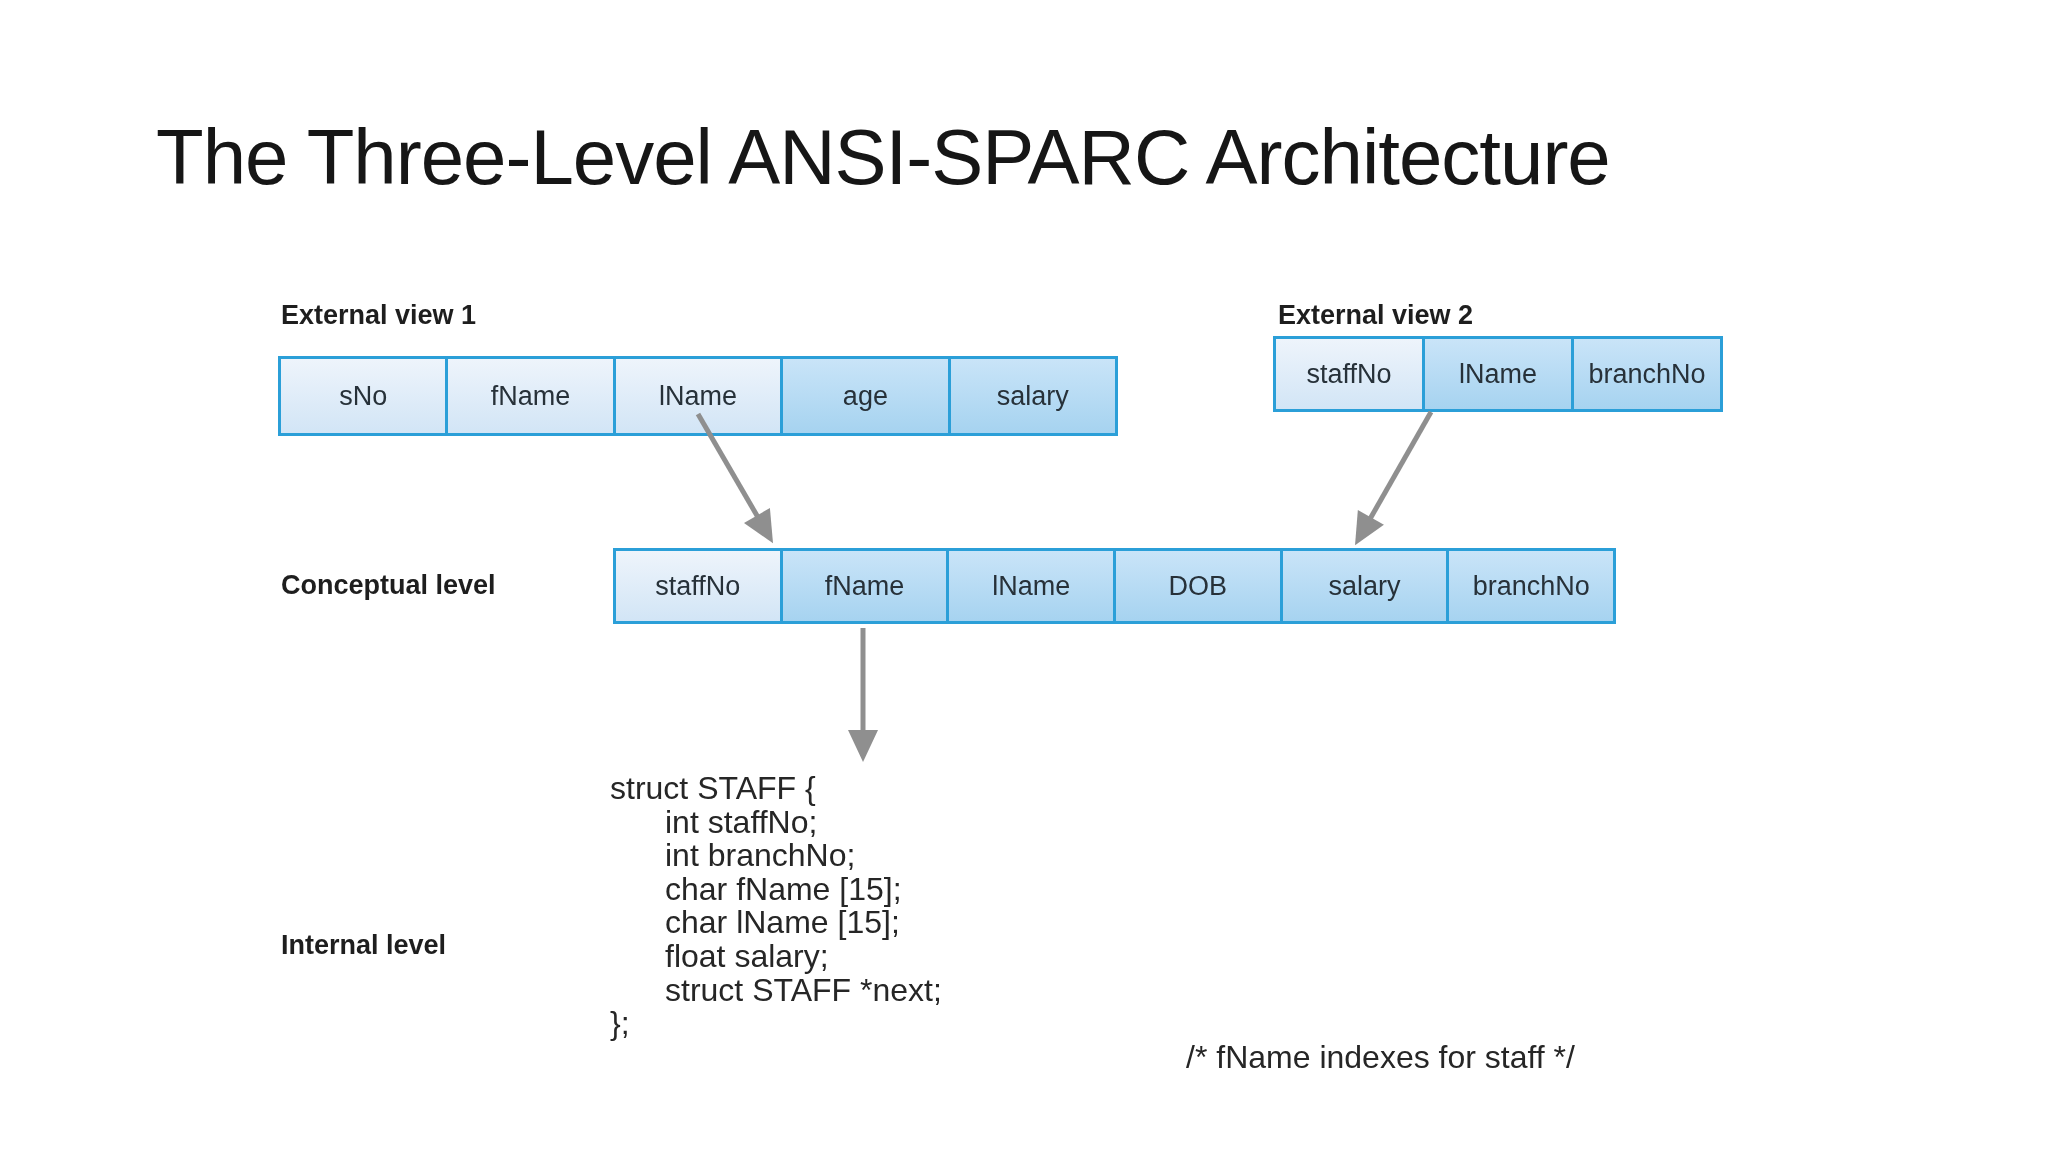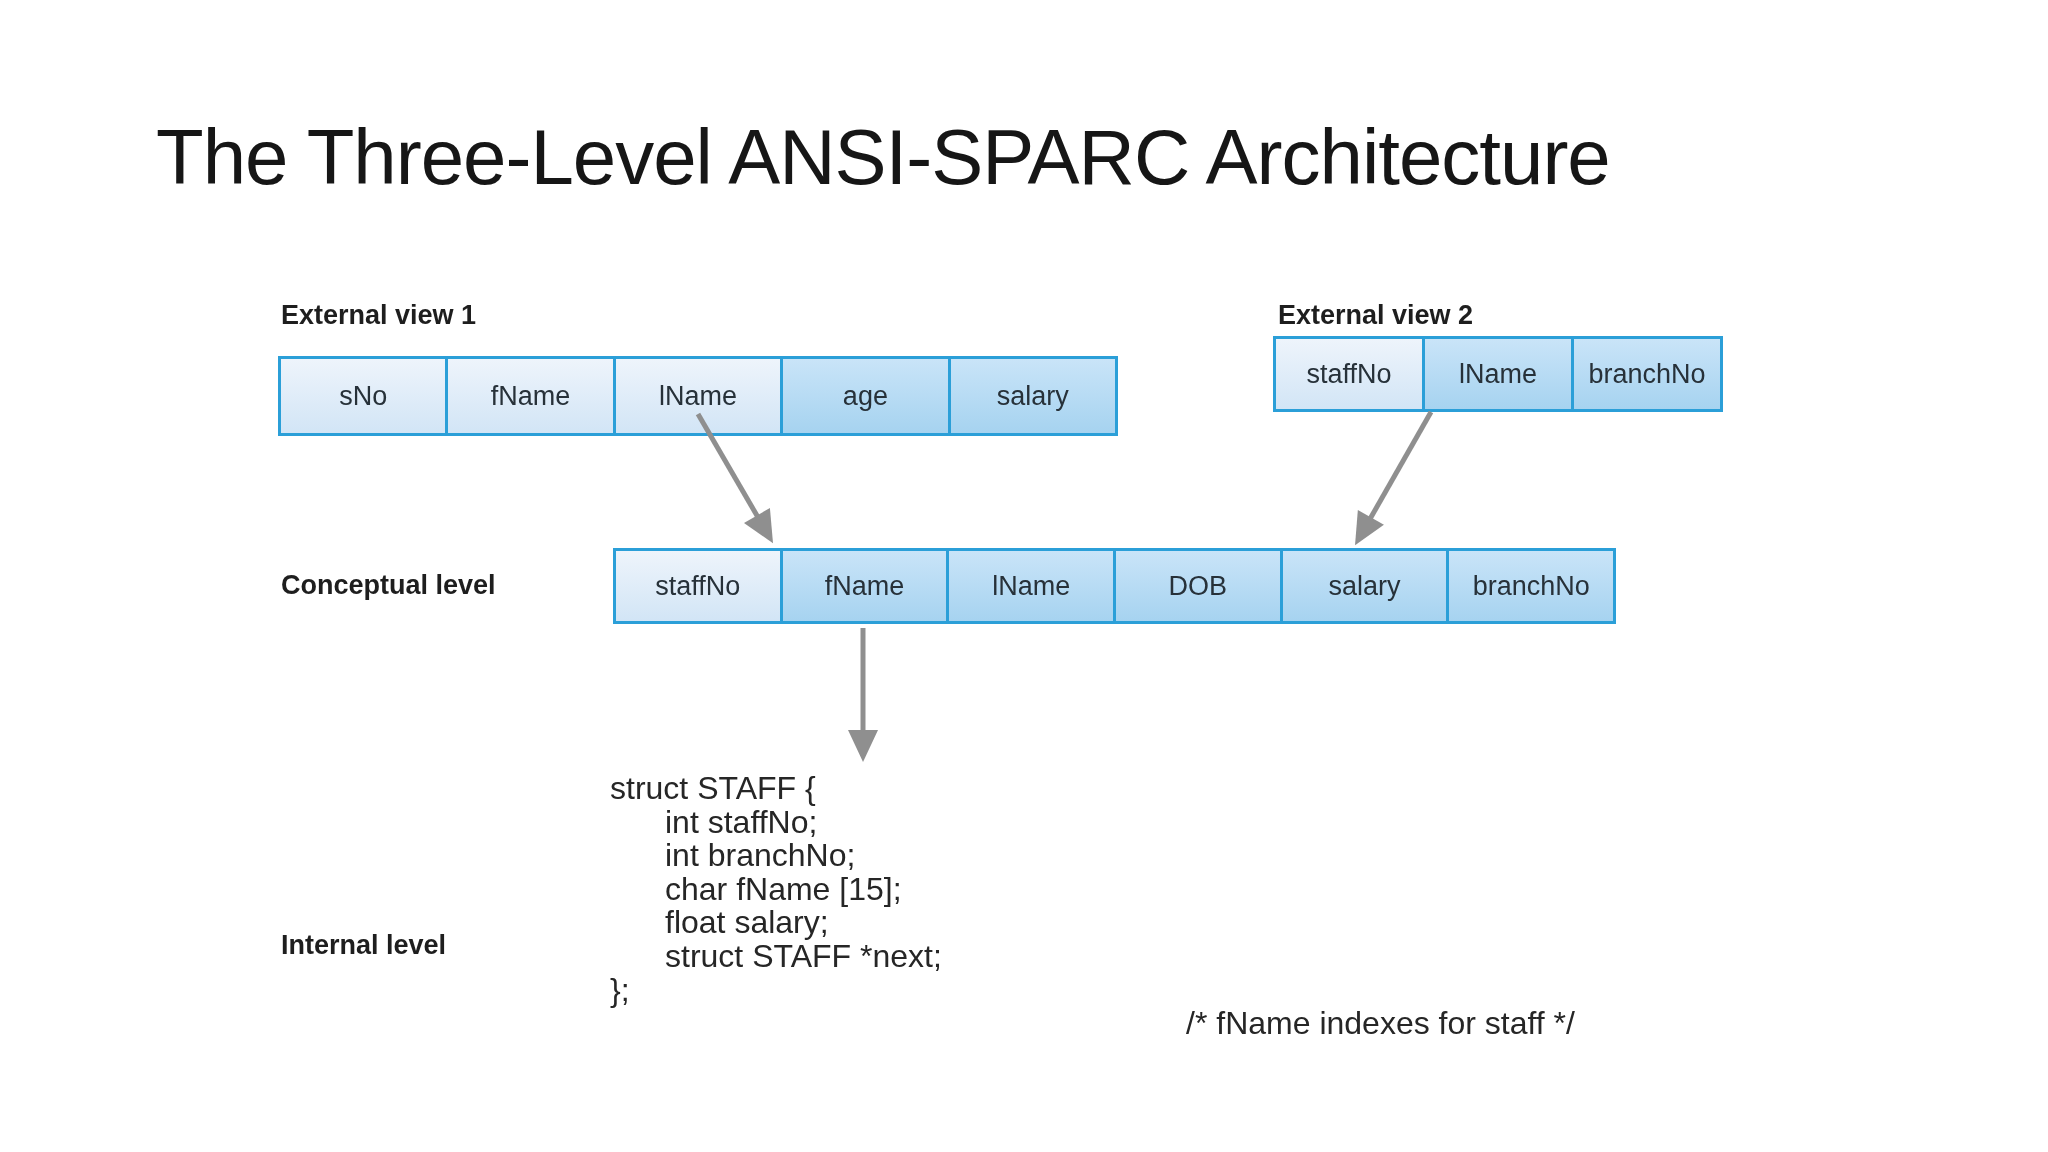--- a/index.html
+++ b/index.html
@@ -77,20 +77,23 @@
   <div class="code-line">
     <span class="ind">int staffNo;</span>
   </div>
   <div class="code-line">
     <span class="ind">int branchNo;</span>
   </div>
   <div class="code-line">
     <span class="ind">char fName [15];</span>
   </div>
   <div class="code-line">
+    <span class="ind">char lName [15];</span>
+  </div>
+  <div class="code-line">
     <span class="ind">float salary;</span>
   </div>
   <div class="code-line">
     <span class="ind">struct STAFF *next;</span>
   </div>
   <div class="code-line">
     <span>};</span>
   </div>
   <div class="code-line">
     <span class="cmt">/* fName indexes for staff */</span>

